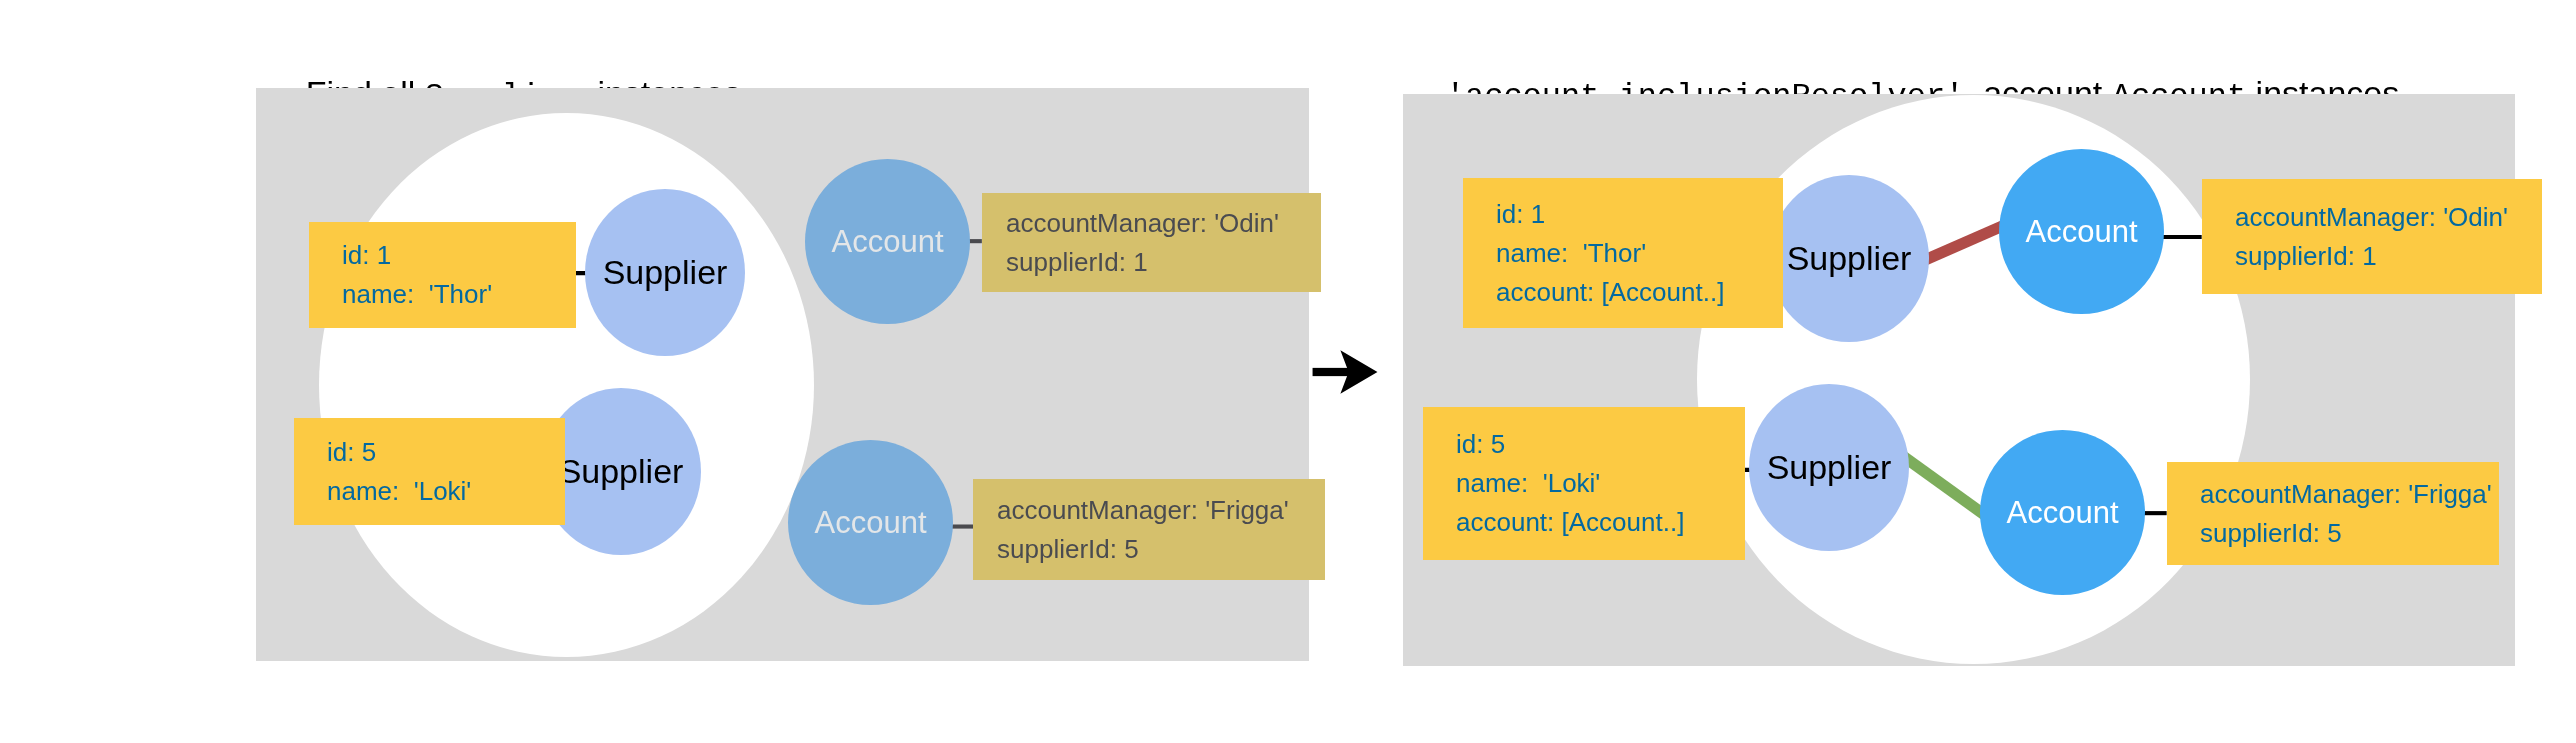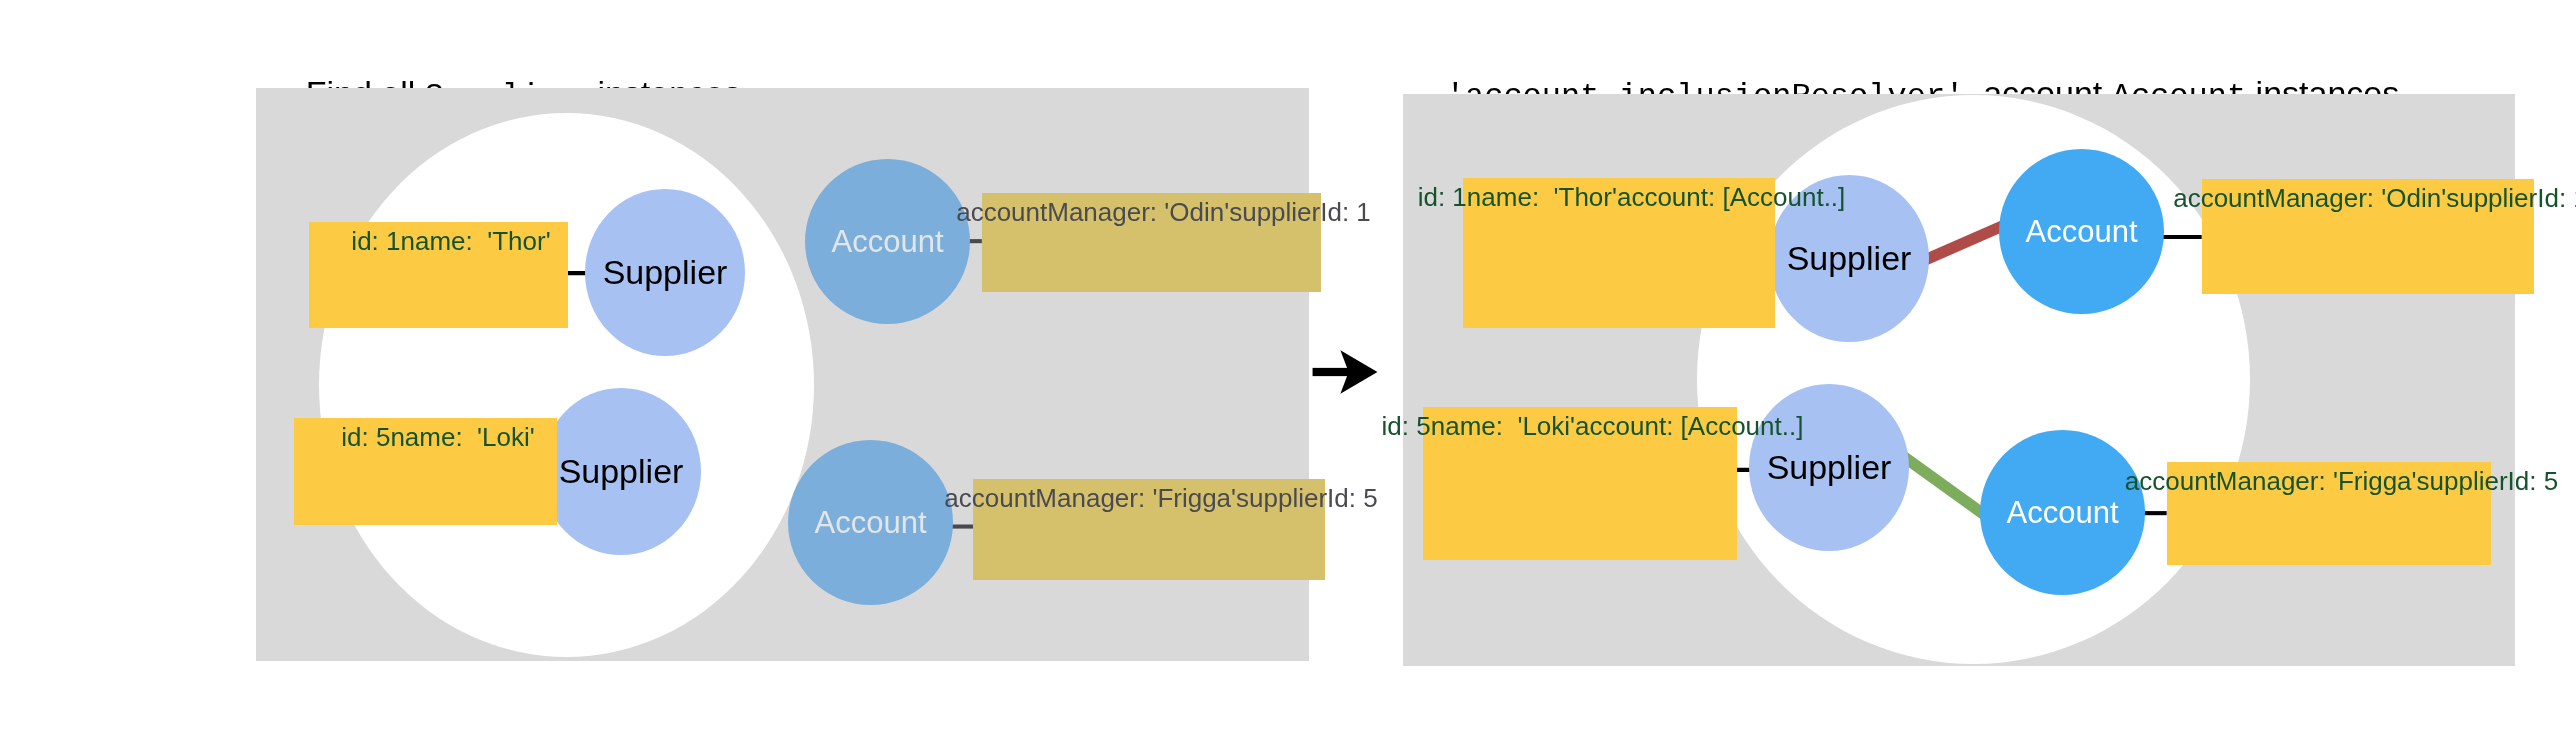--- a/index.html
+++ b/index.html
@@ -42,27 +42,28 @@
   .node span{white-space:pre;}
   .supplier-node{background:#A6C1F2;}
   .supplier-node span{color:#000;font-size:34px;}
   .account-dim{background:#7BAEDB;}
   .account-dim span{color:#E3E6E8;font-size:31px;}
   .account-bright{background:#42A9F3;}
   .account-bright span{color:#ffffff;font-size:31px;}
   .label{
     position:absolute;
     display:flex;
+    flex-direction:column;
     justify-content:center;
     z-index:4;
     font-size:26px;
     line-height:39px;
   }
   .label div{white-space:pre;}
-  .label-bright{background:#FCCA43;color:#14532d;padding-left:25px;}
+  .label-bright{background:#FCCA43;color:#0369a1;padding-left:33px;}
   .label-dim{background:#D5C06C;color:#4A4B50;padding-left:24px;}
   .lines{
     position:absolute;left:0;top:0;z-index:2;
   }
 </style>
 </head>
 <body>
 
 <div id="canvas">
 

